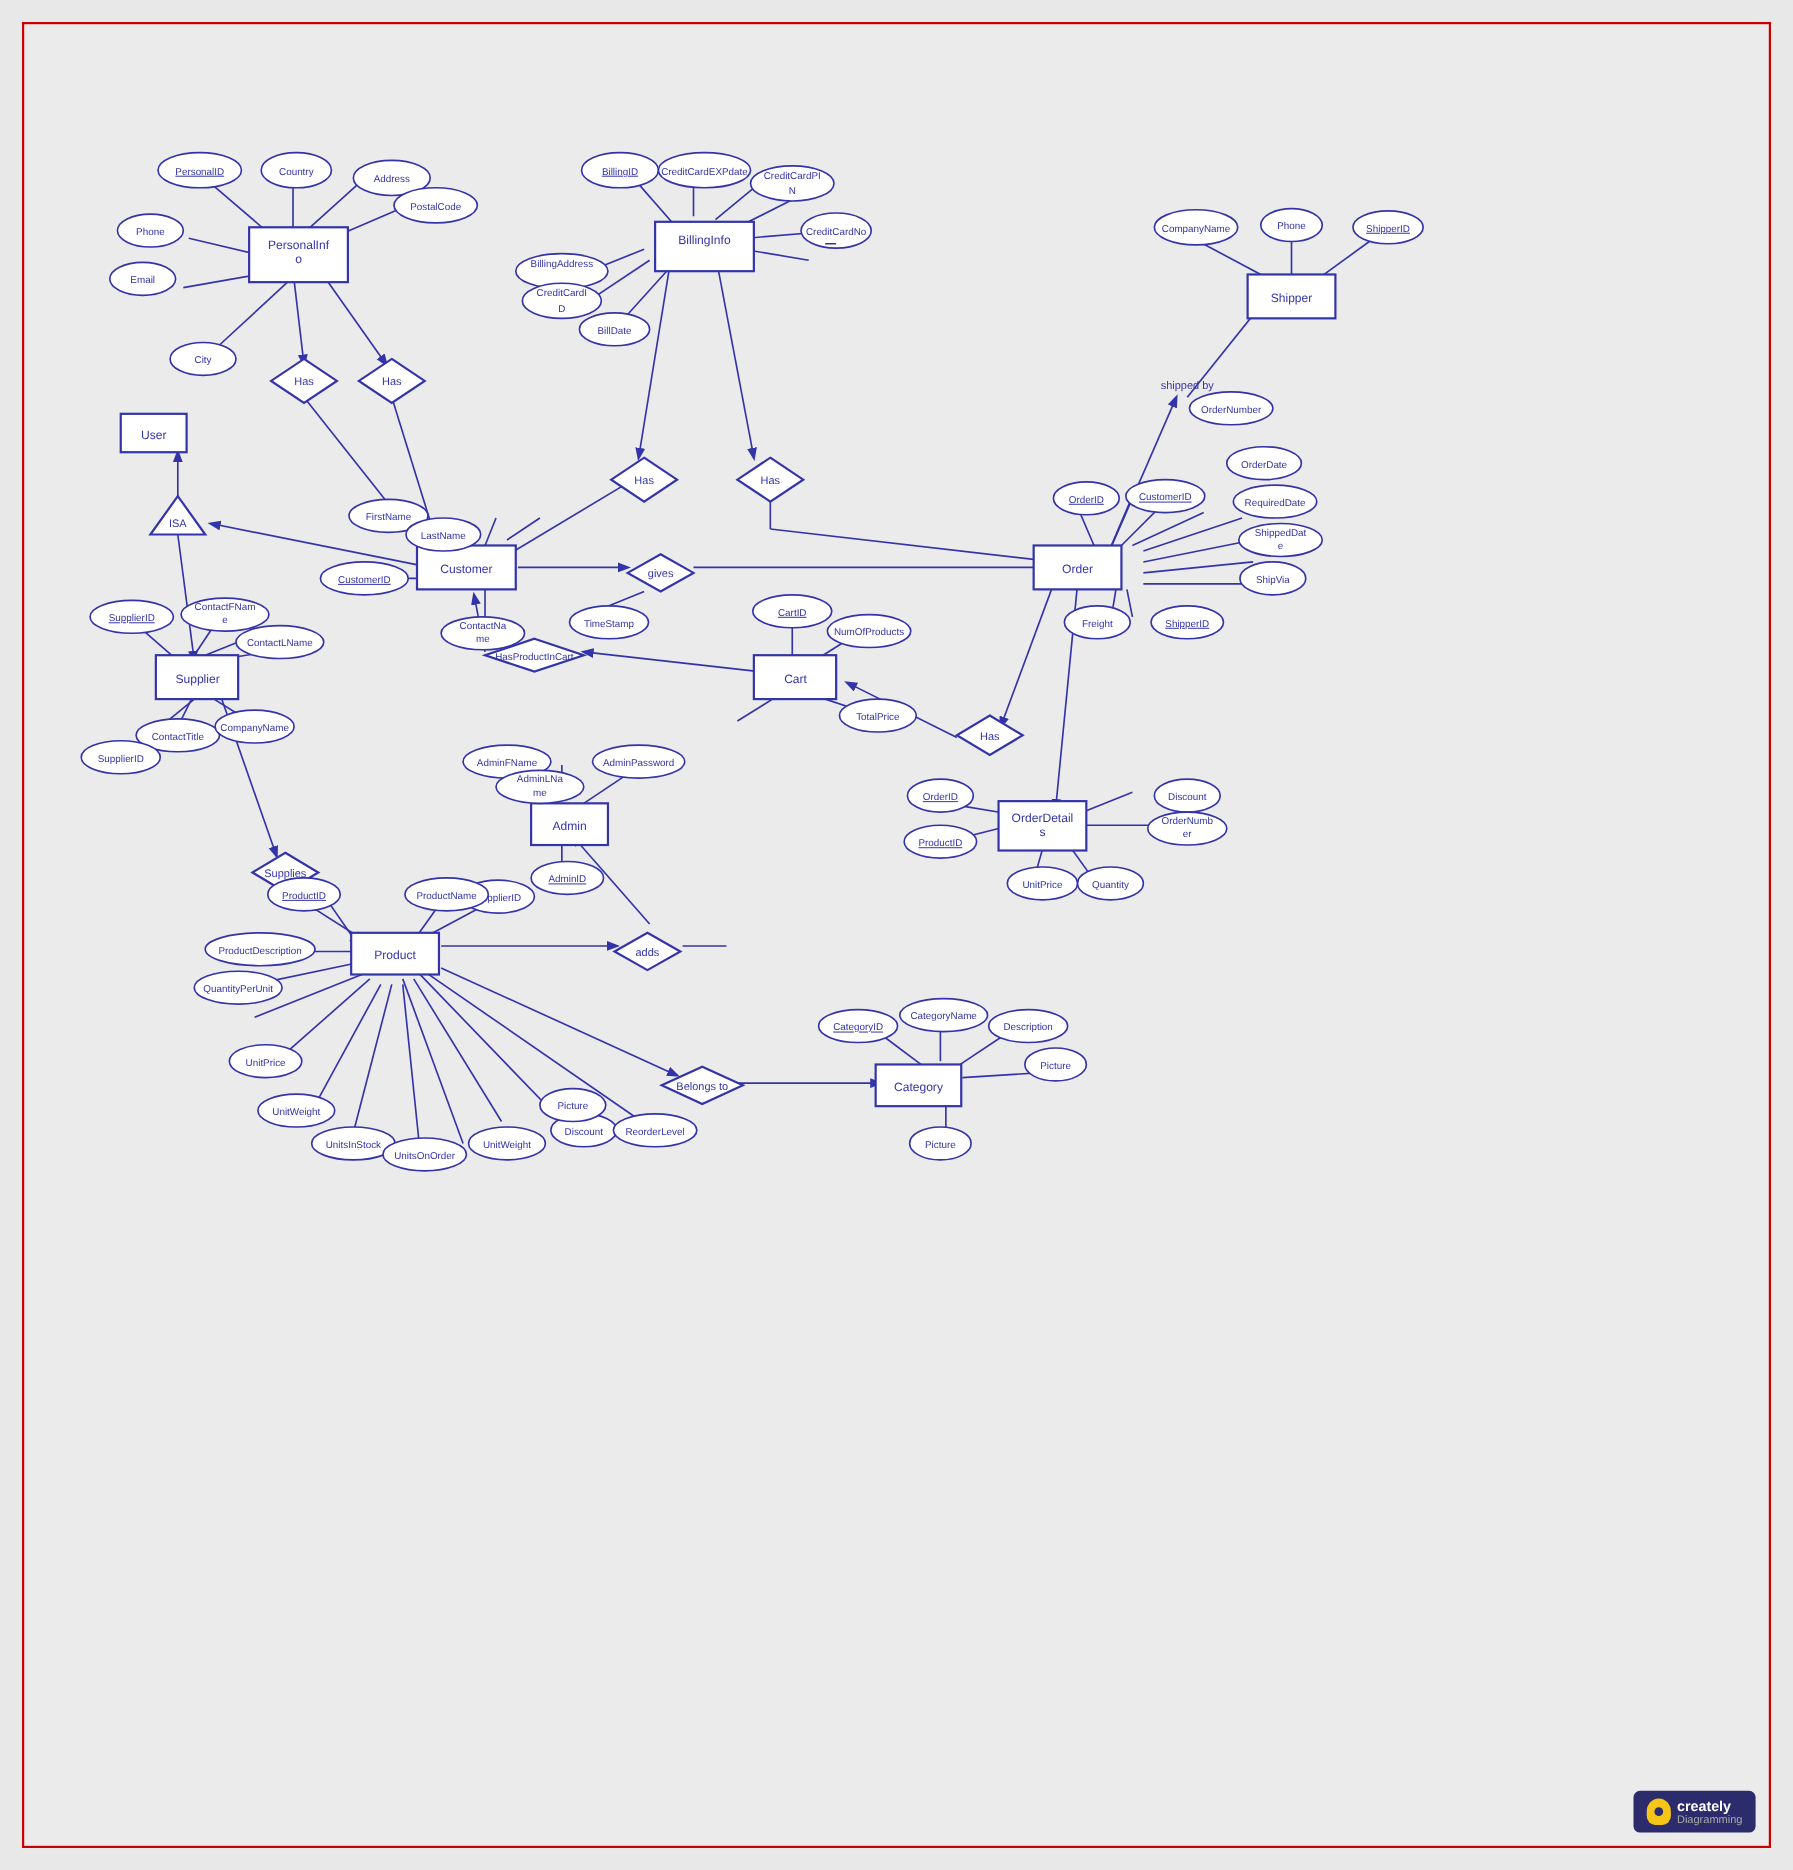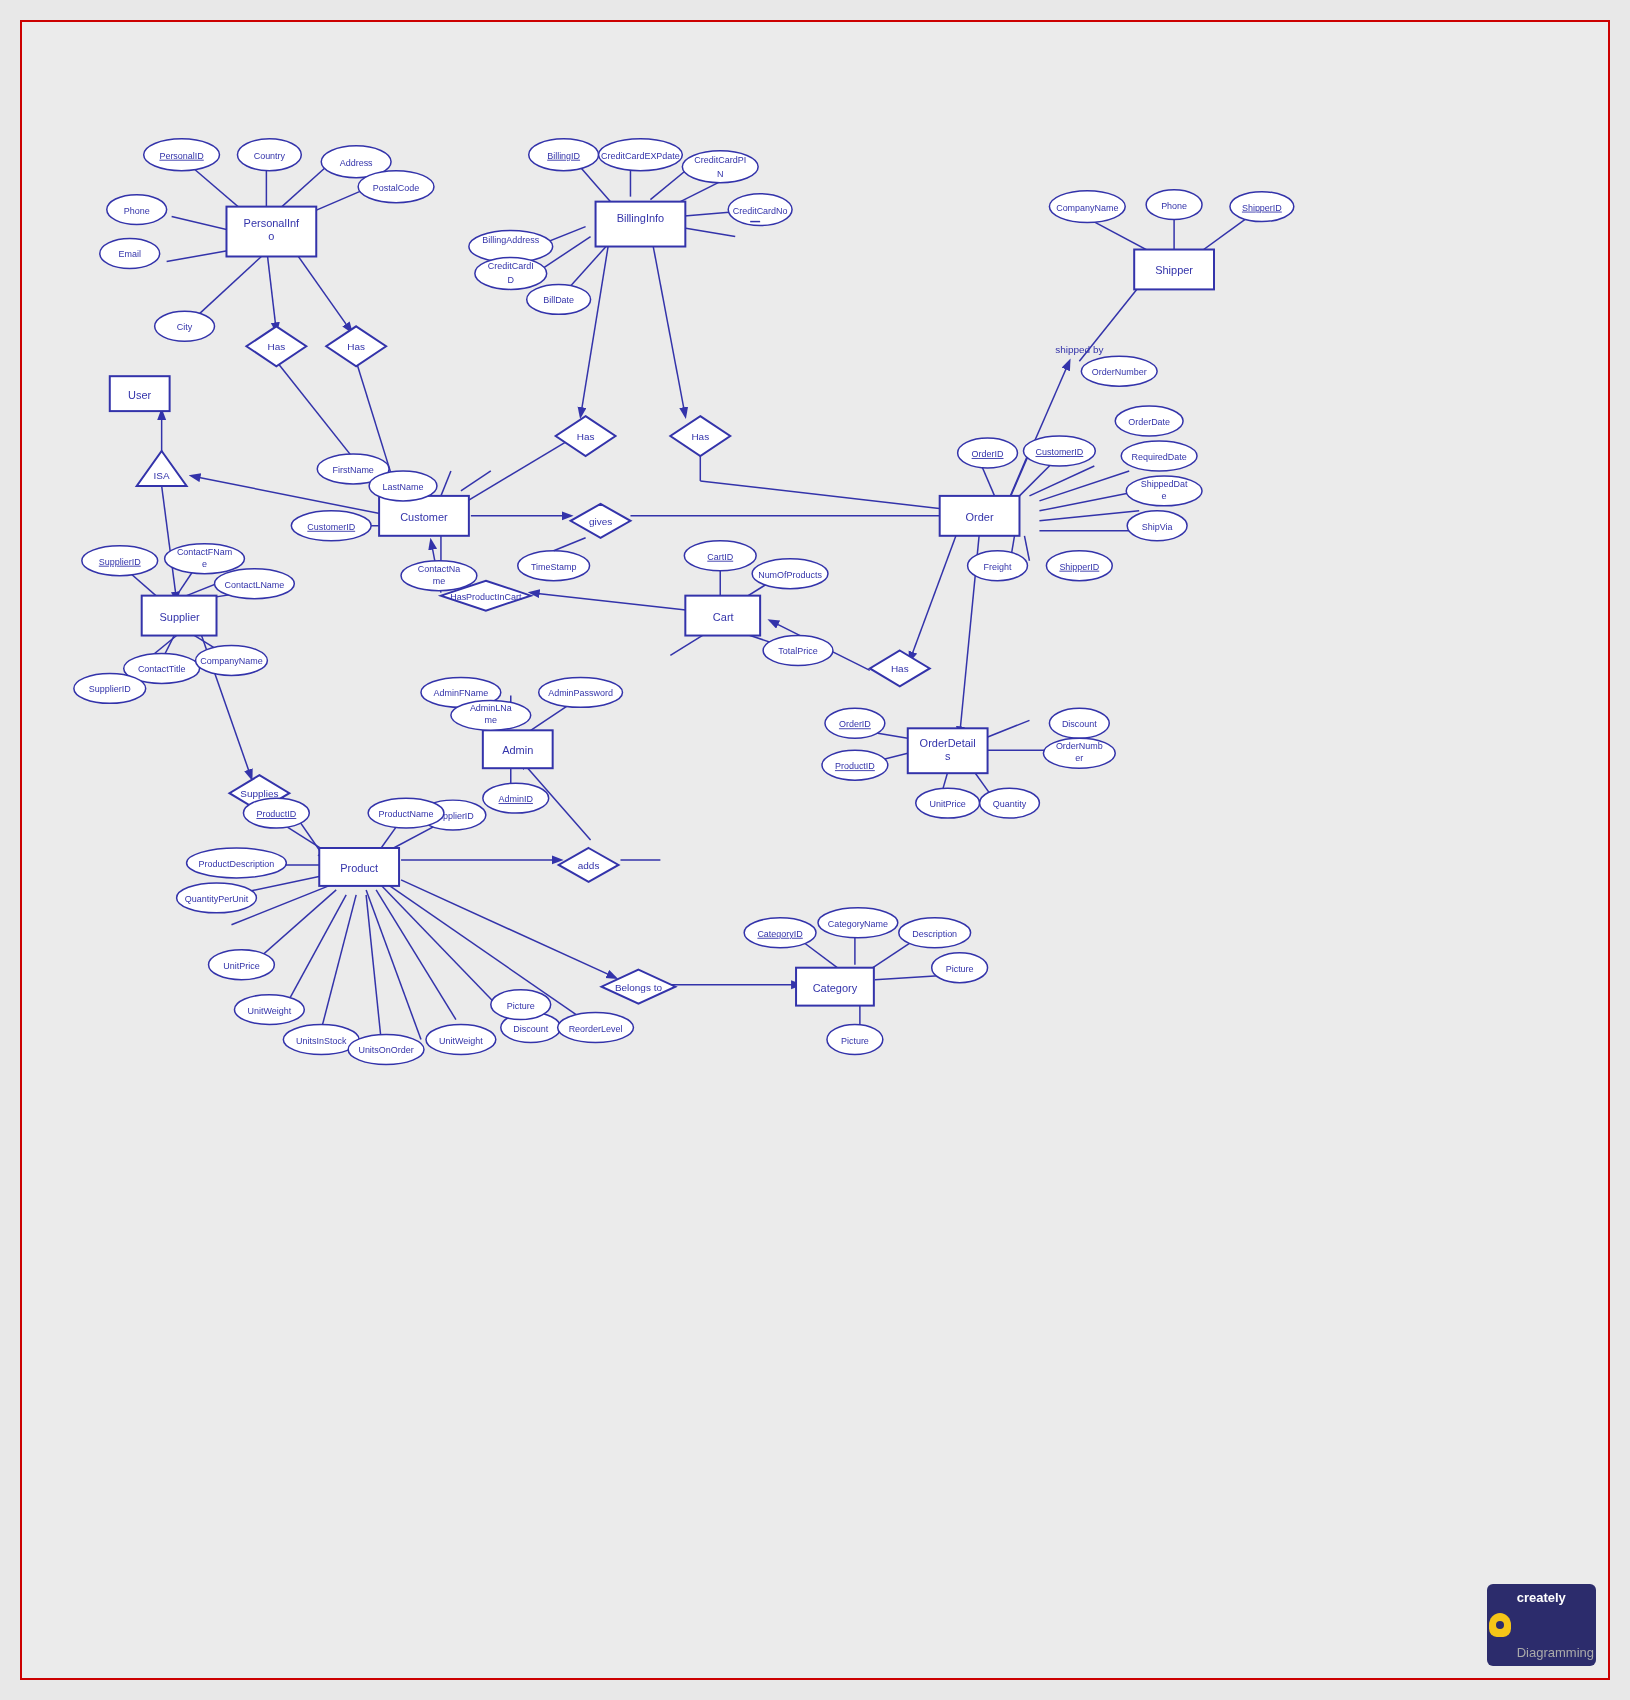--- a/index.html
+++ b/index.html
@@ -23,21 +23,21 @@
       top: 0; left: 0;
       width: 100%;
       height: 100%;
     }
     .logo-area {
       position: absolute;
       bottom: 12px;
       right: 12px;
       background: #2c2c6c;
       border-radius: 6px;
-      padding: 6px 2px;
+      padding: 6px 12px;
       display: flex;
       align-items: center;
       gap: 6px;
       z-index: 10;
     }
   </style>
 </head>
 <body>
 
 <div class="main-container">
@@ -471,16 +471,16 @@
     <line x1="533" y1="530" x2="565" y2="517" stroke="#3333aa" stroke-width="1.5"></line>
 
   </svg>
 
   <div class="logo-area">
     <div style="background:#f5c518;width:22px;height:24px;border-radius:50% 50% 35% 35%;position:relative;display:flex;align-items:center;justify-content:center;">
       <div style="width:8px;height:8px;background:#2c2c6c;border-radius:50%;"></div>
     </div>
     <div>
       <div style="color:white;font-size:13px;font-weight:bold;">creately</div>
-      <div style="color:#aaa;font-size:13px;margin-top:40px;">Diagramming</div>
+      <div style="color:#aaa;font-size:10px;">Diagramming</div>
     </div>
   </div>
 </div>
 
 </body></html>

